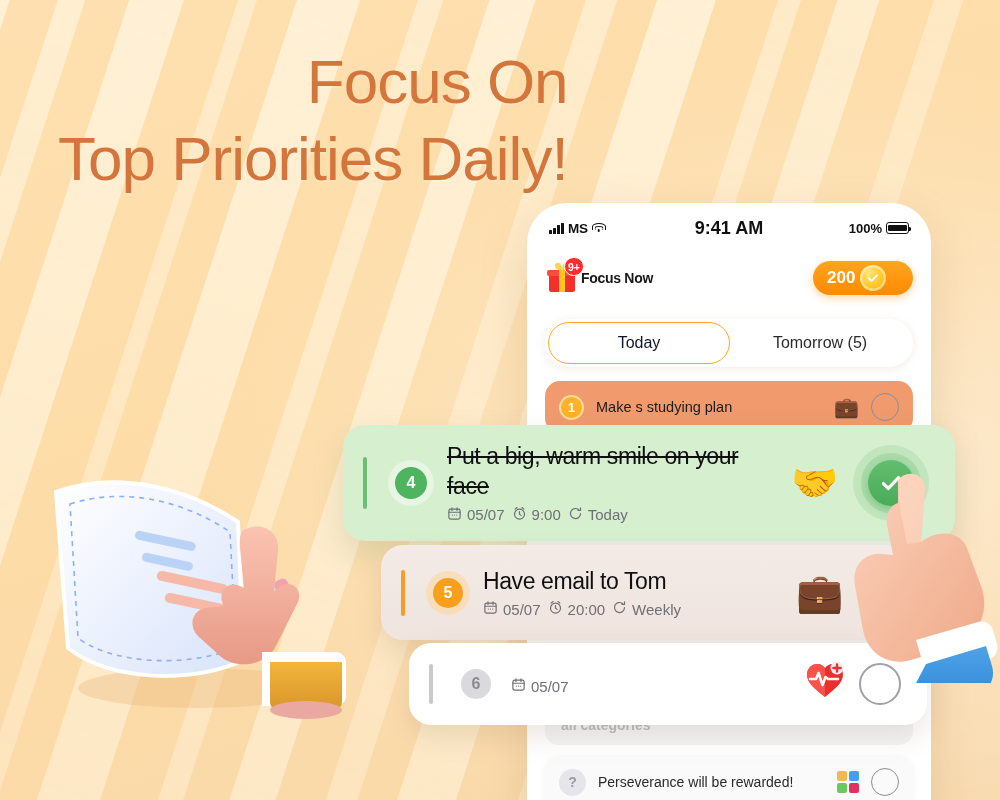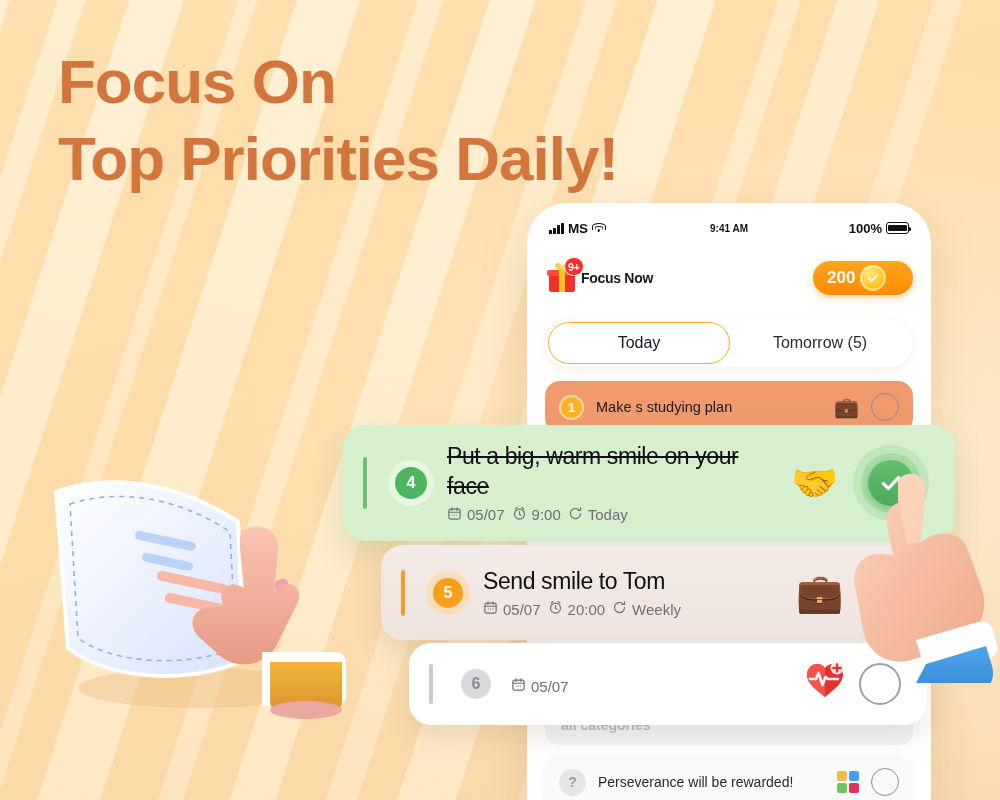--- a/index.html
+++ b/index.html
@@ -23,43 +23,44 @@
     background:linear-gradient(to bottom, rgba(255,243,219,.95), rgba(255,240,213,.55));
     transform:rotate(18deg);transform-origin:top center;
     border-radius:60% 60% 50% 50%/6% 6% 4% 4%;
     filter:blur(.4px);
   }
 
   
   .headline{
     position:absolute;left:58px;top:44px;
     color:#D4753C;
-    font-weight:bold;
+    font-weight:normal;
     font-size:62px;line-height:1.24;
     letter-spacing:-1px;
     white-space:pre-line;
     text-shadow:0 2px 0 rgba(255,255,255,.18);
+    text-align:right;
   }
 
   
   .phone{
     position:absolute;left:527px;top:203px;width:404px;height:620px;
     background:#FFFFFF;
     border-radius:40px 40px 0 0;
     box-shadow:0 18px 46px rgba(170,120,60,.22);
     overflow:hidden;
   }
   .phone-inner{position:absolute;inset:0;display:flex;flex-direction:column;}
 
   .statusbar{
     height:38px;flex:0 0 38px;display:flex;align-items:center;
     padding:6px 22px 0 22px;color:#111;font-size:13.5px;font-weight:bold;
   }
   .sb-left{display:flex;align-items:center;gap:4px;flex:1;}
-  .sb-center{flex:0 0 auto;font-size:10px;}
+  .sb-center{flex:0 0 auto;font-size:18px;}
   .sb-right{display:flex;align-items:center;gap:4px;flex:1;justify-content:flex-end;font-size:13px;}
   .bars{display:flex;align-items:flex-end;gap:1.5px;height:11px;}
   .bars i{display:block;width:2.6px;background:#111;border-radius:.6px;}
   .bars i:nth-child(1){height:4px}.bars i:nth-child(2){height:6px}
   .bars i:nth-child(3){height:8.5px}.bars i:nth-child(4){height:11px}
   .wifi{position:relative;width:13px;height:11px;}
   .wifi span{position:absolute;left:50%;transform:translateX(-50%);border:1.6px solid #111;border-bottom:none;border-radius:50% 50% 0 0;}
   .wifi span:nth-child(1){width:12px;height:6px;top:0;}
   .wifi span:nth-child(2){width:7px;height:3.6px;top:3.4px;}
   .wifi span:nth-child(3){width:2.6px;height:2.6px;top:6.8px;background:#111;border-radius:50%;border:none;}
@@ -366,21 +367,21 @@
         </span>
     </span>
   </div>
 
   <div class="fcard" id="card-email">
     <span class="bar"></span>
     <span class="num-wrap">
         <span class="num">5</span>
       </span>
     <div class="body">
-      <div class="title">Send smile to Tom</div>
+      <div class="title">Have email to Tom</div>
       <div class="meta">
         <span class="grp">
           <span>
             <svg viewBox="0 0 24 24" fill="none" stroke="#6F6F76" stroke-width="1.9">
                 <rect x="3" y="5" width="18" height="16" rx="3"></rect>
                 <path d="M3 10h18M8 3v4M16 3v4" stroke-linecap="round"></path>
                 <circle cx="8.5" cy="14.5" r=".9" fill="#6F6F76" stroke="none"></circle>
                 <circle cx="12" cy="14.5" r=".9" fill="#6F6F76" stroke="none"></circle>
                 <circle cx="15.5" cy="14.5" r=".9" fill="#6F6F76" stroke="none"></circle>
               </svg>

